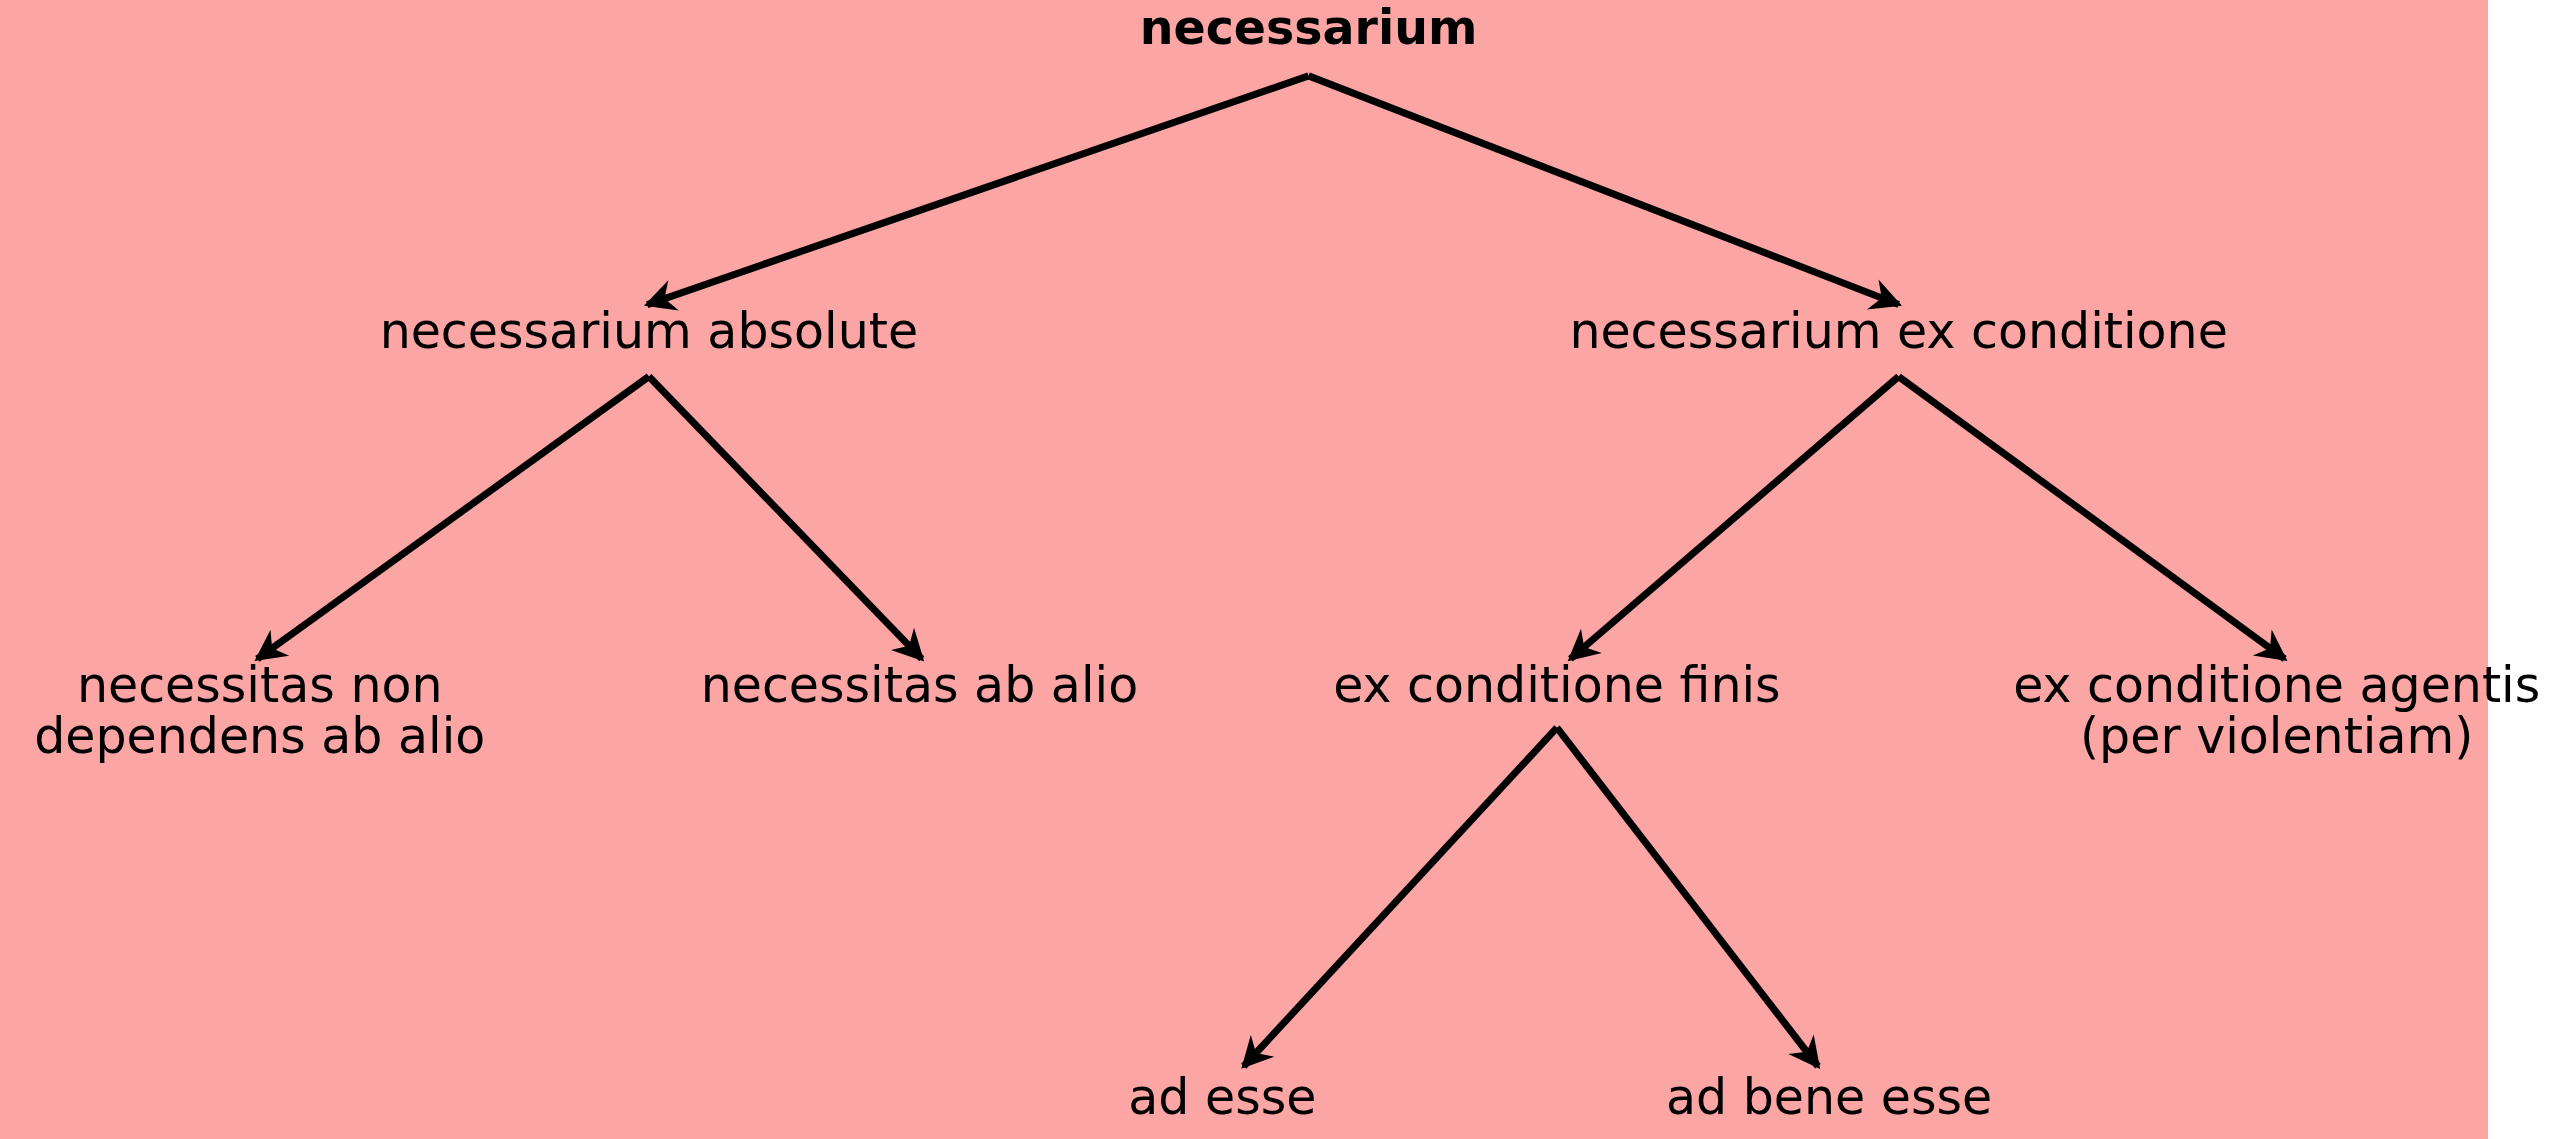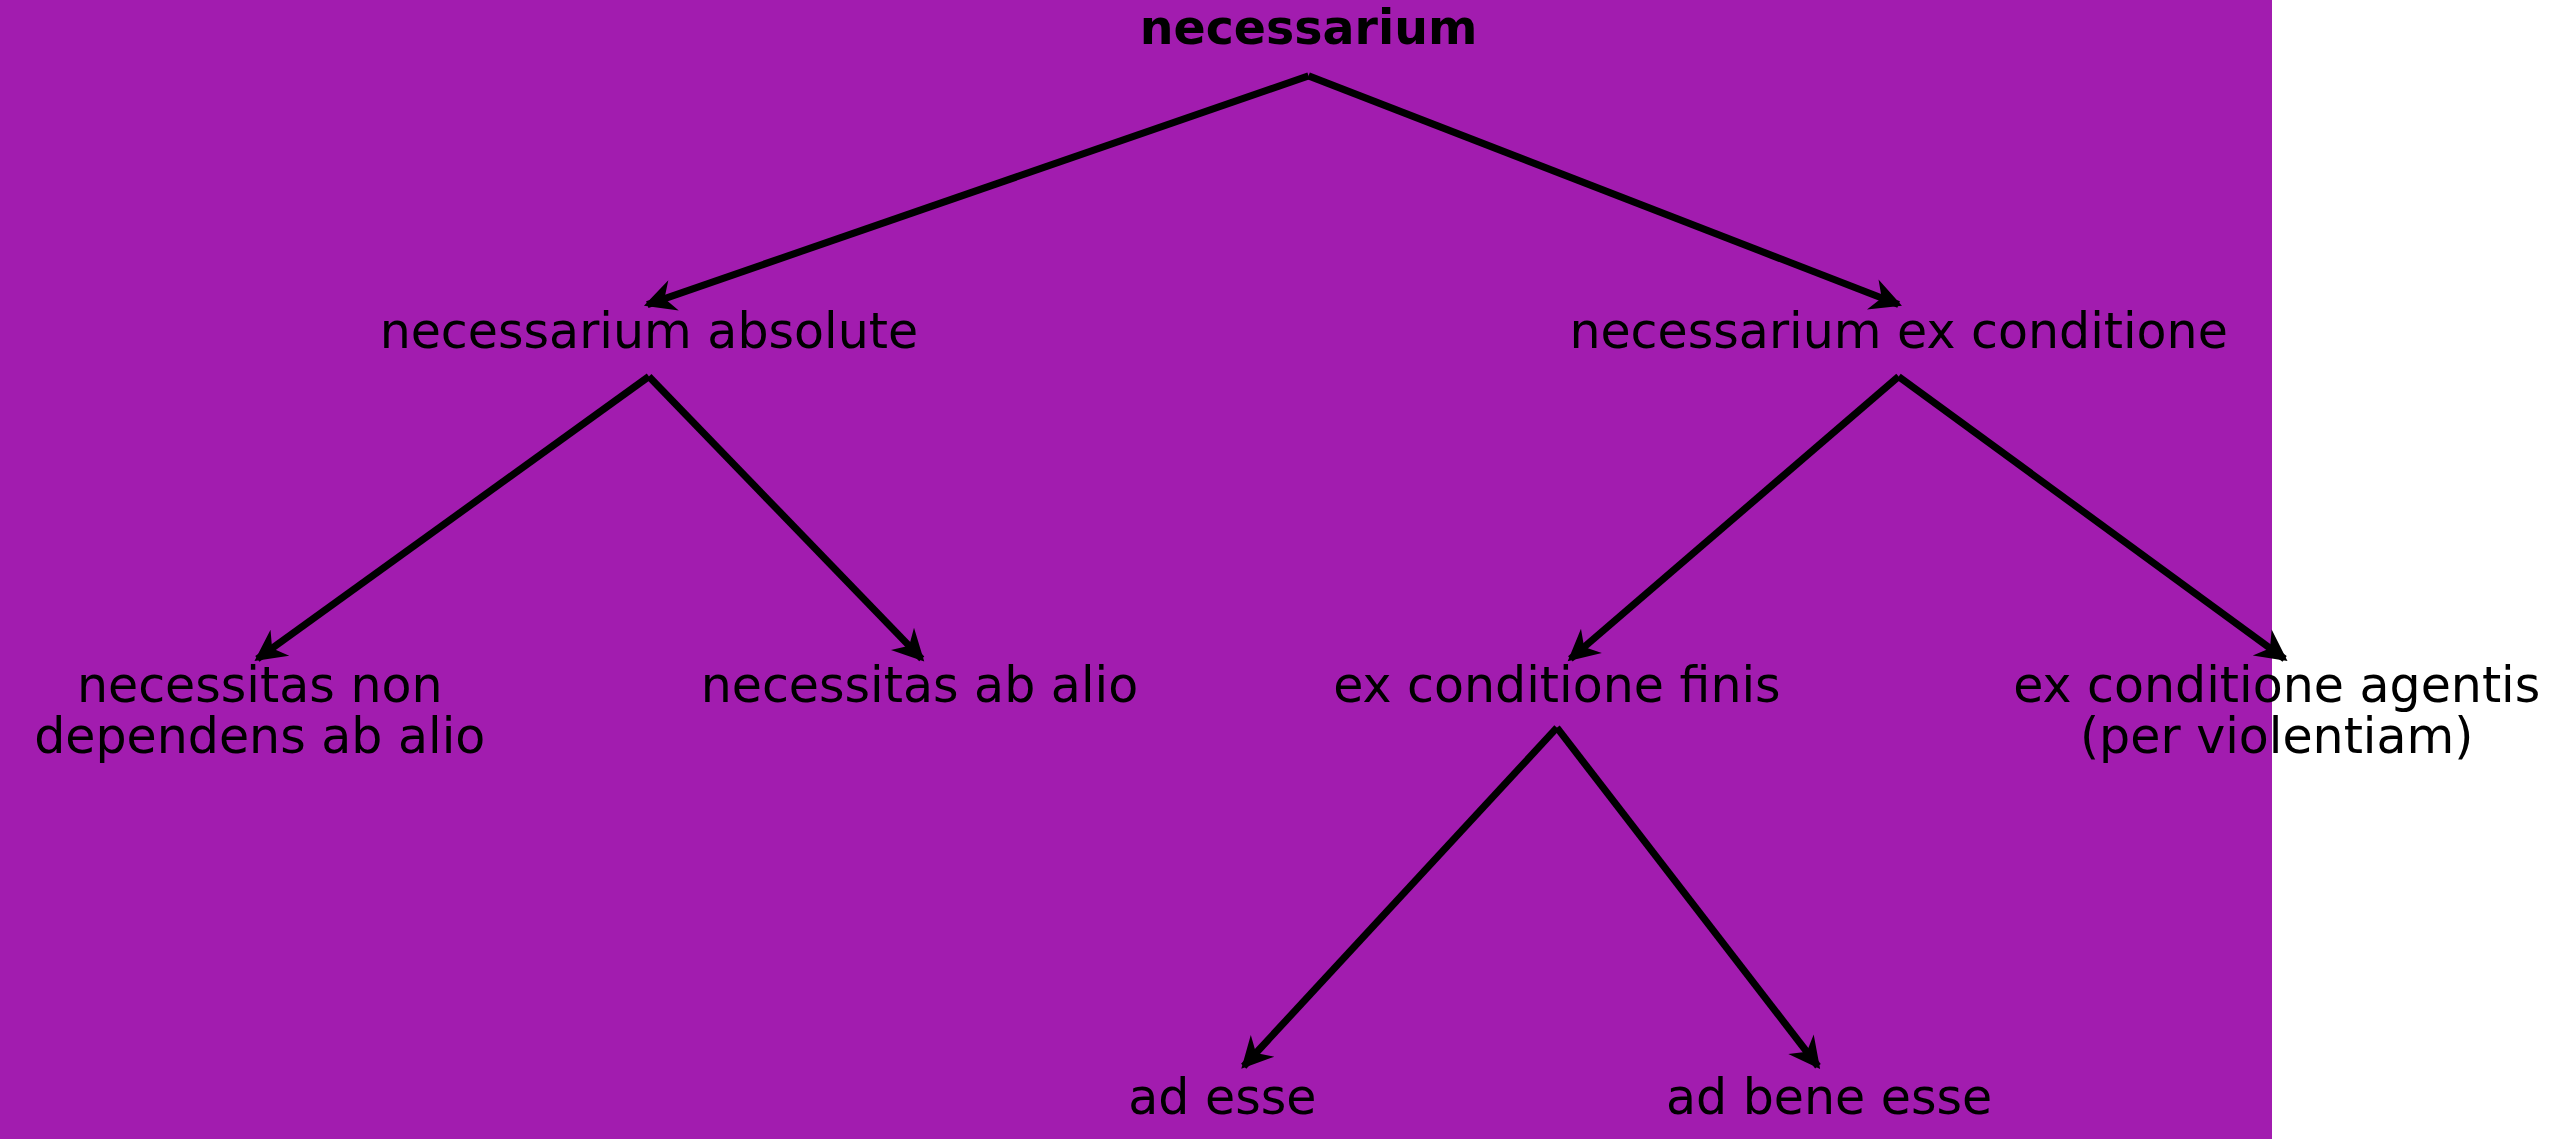--- a/index.html
+++ b/index.html
@@ -8,23 +8,23 @@
     background: #ffffff;
   }
   body {
     width: 2576px;
     height: 1139px;
     overflow: hidden;
     font-family: "DejaVu Sans", sans-serif;
   }
   #diagram-root {
     position: relative;
-    width: 2272px;
+    width: 2488px;
     height: 1139px;
-    background: #a21caf;
+    background: #fca5a5;
   }
   svg.tree-canvas {
     position: absolute;
     top: 0;
     left: 0;
     width: 2576px;
     height: 1139px;
     display: block;
   }
   .edge-line {

